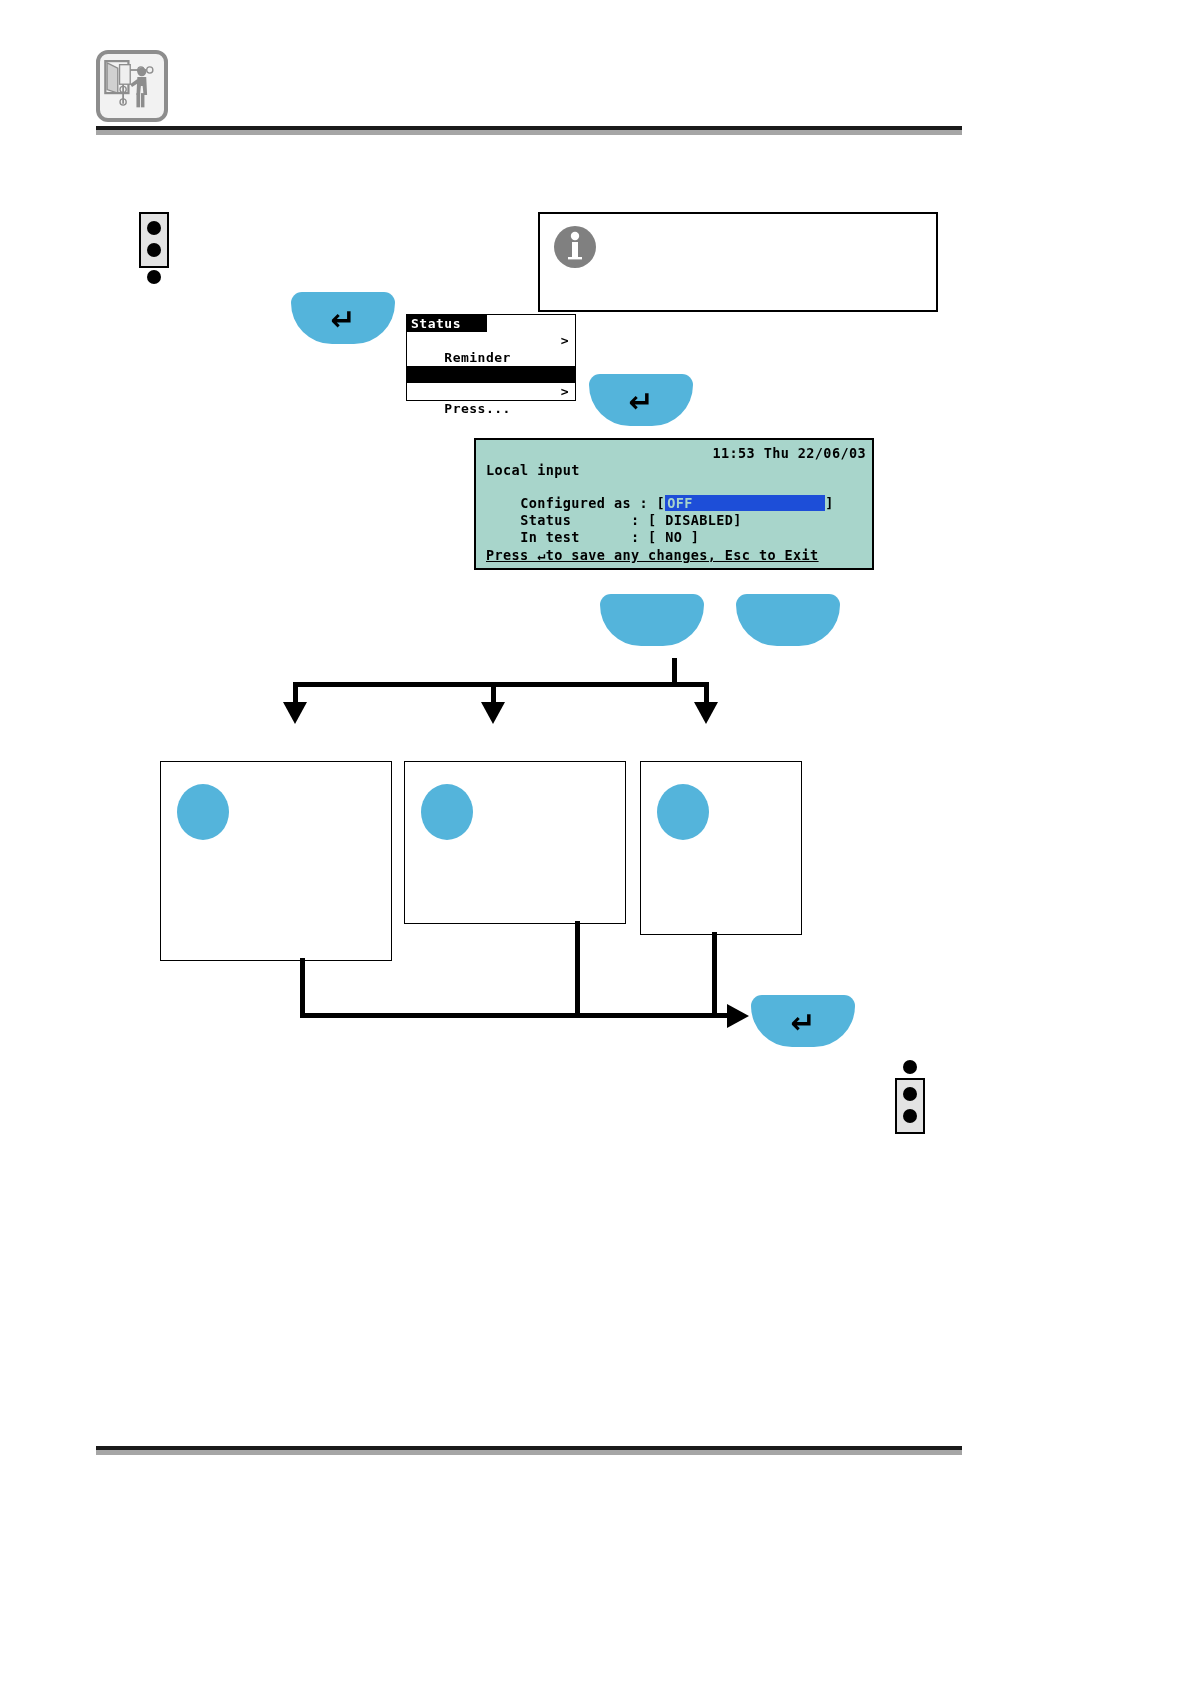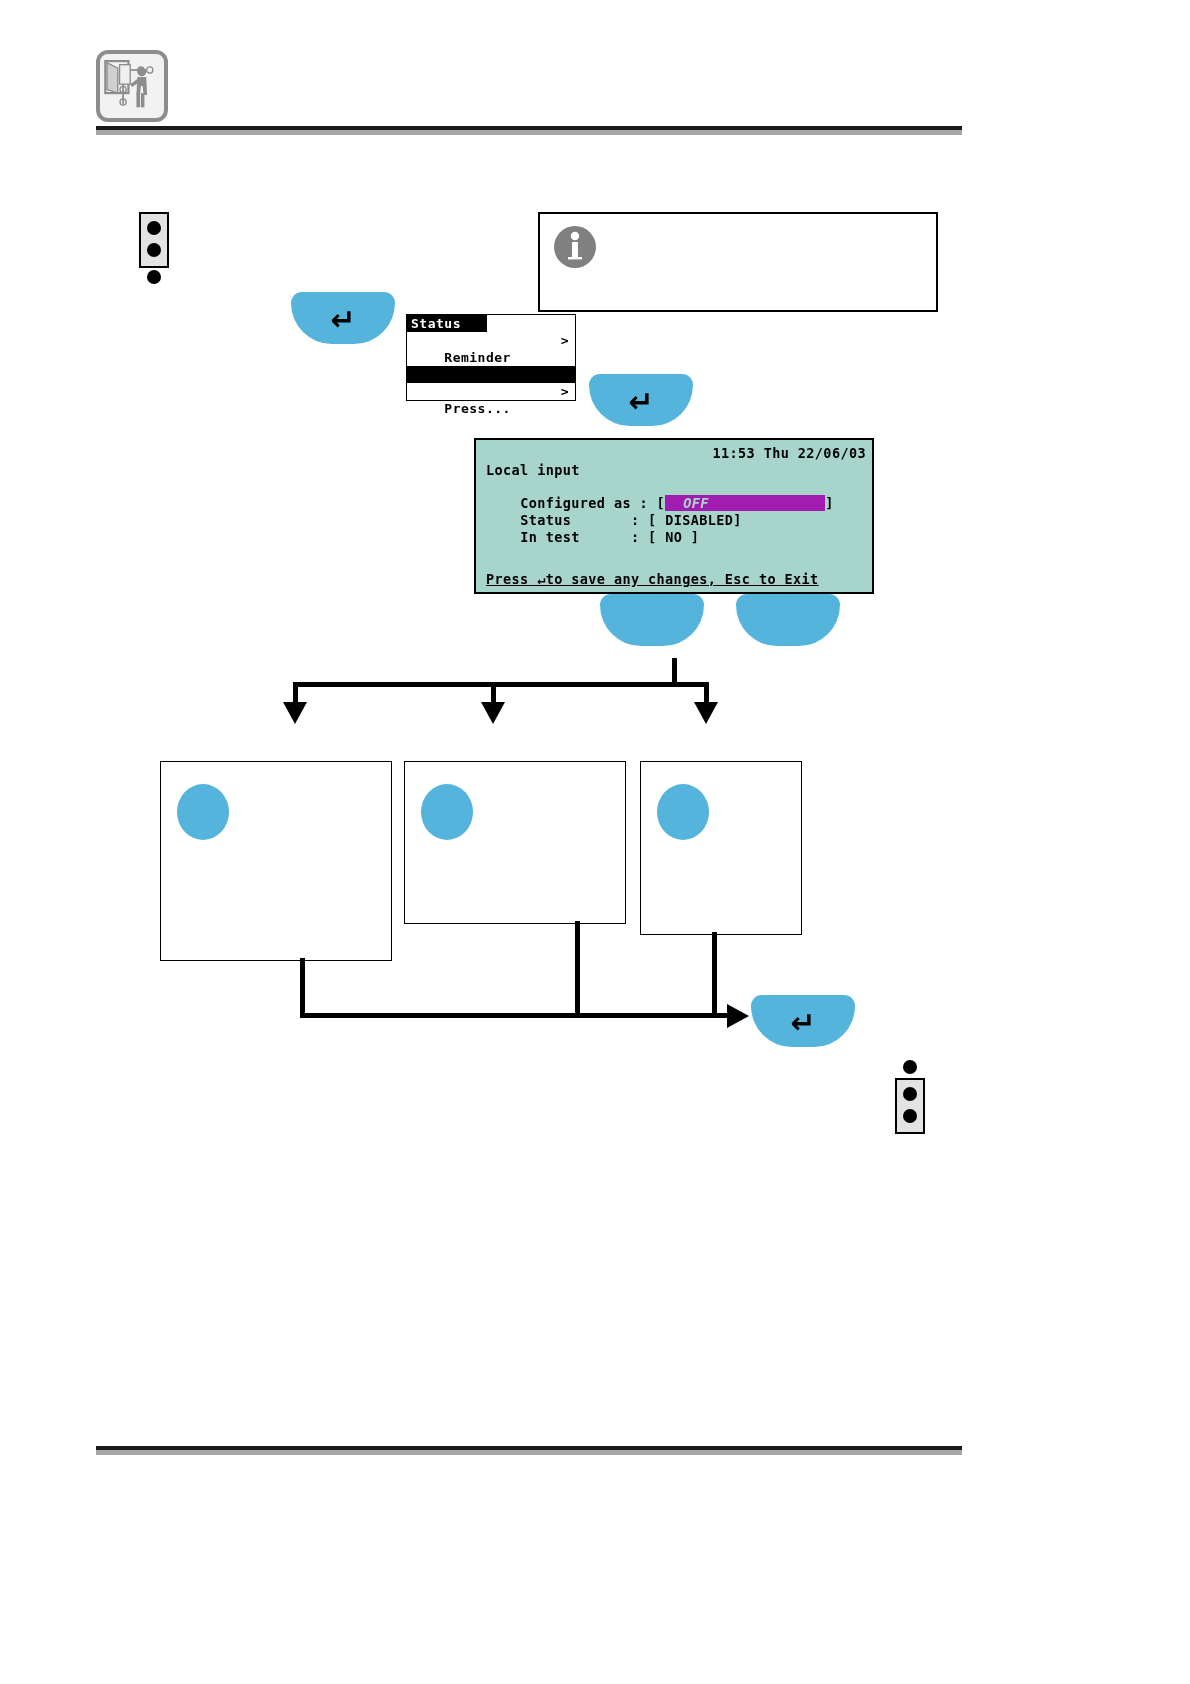--- a/index.html
+++ b/index.html
@@ -110,42 +110,41 @@
   }
   .setup-menu .mrow.hl { background: #000; color: #fff; }
   .setup-menu .mrow.title { background:#000; color:#fff; width: 80px; }
   .setup-menu .mrow .arrow {
     position: absolute; right: 6px; top: 0;
   }
 
   
   .lcd {
     position: absolute; left: 474px; top: 438px;
-    width: 400px; height: 156px;
+    width: 400px; height: 132px;
     background: #a8d5cb;
     border: 2px solid #000;
     font-family: "DejaVu Sans Mono", monospace;
     font-size: 13.5px;
     font-weight: bold;
     color: #000;
     letter-spacing: 0.4px;
   }
   .lcd .line { position: absolute; white-space: pre; }
   .lcd .datetime { right: 6px; top: 5px; }
   .lcd .l-title { left: 10px; top: 22px; }
   .lcd .l-r1 { left: 10px; top: 39px; }
   .lcd .l-r2 { left: 10px; top: 56px; }
   .lcd .l-r3 { left: 10px; top: 73px; }
   .lcd .l-foot { left: 10px; bottom: 5px; text-decoration: underline; }
   .lcd .fieldval {
     display:inline-block;
-    background:#a21caf; color:#a8d5cb;
+    background:#1d4ed8; color:#a8d5cb;
     min-width: 160px;
-    padding-left: 18px;
-    font-style: italic;
+    padding-left: 2px;
   }
 
   
   .seg { position: absolute; background: #000; }
   .hbar { height: 5px; }
   .vbar { width: 5px; }
   .arrow-down {
     position: absolute;
     width: 0; height: 0;
     border-left: 12px solid transparent;

